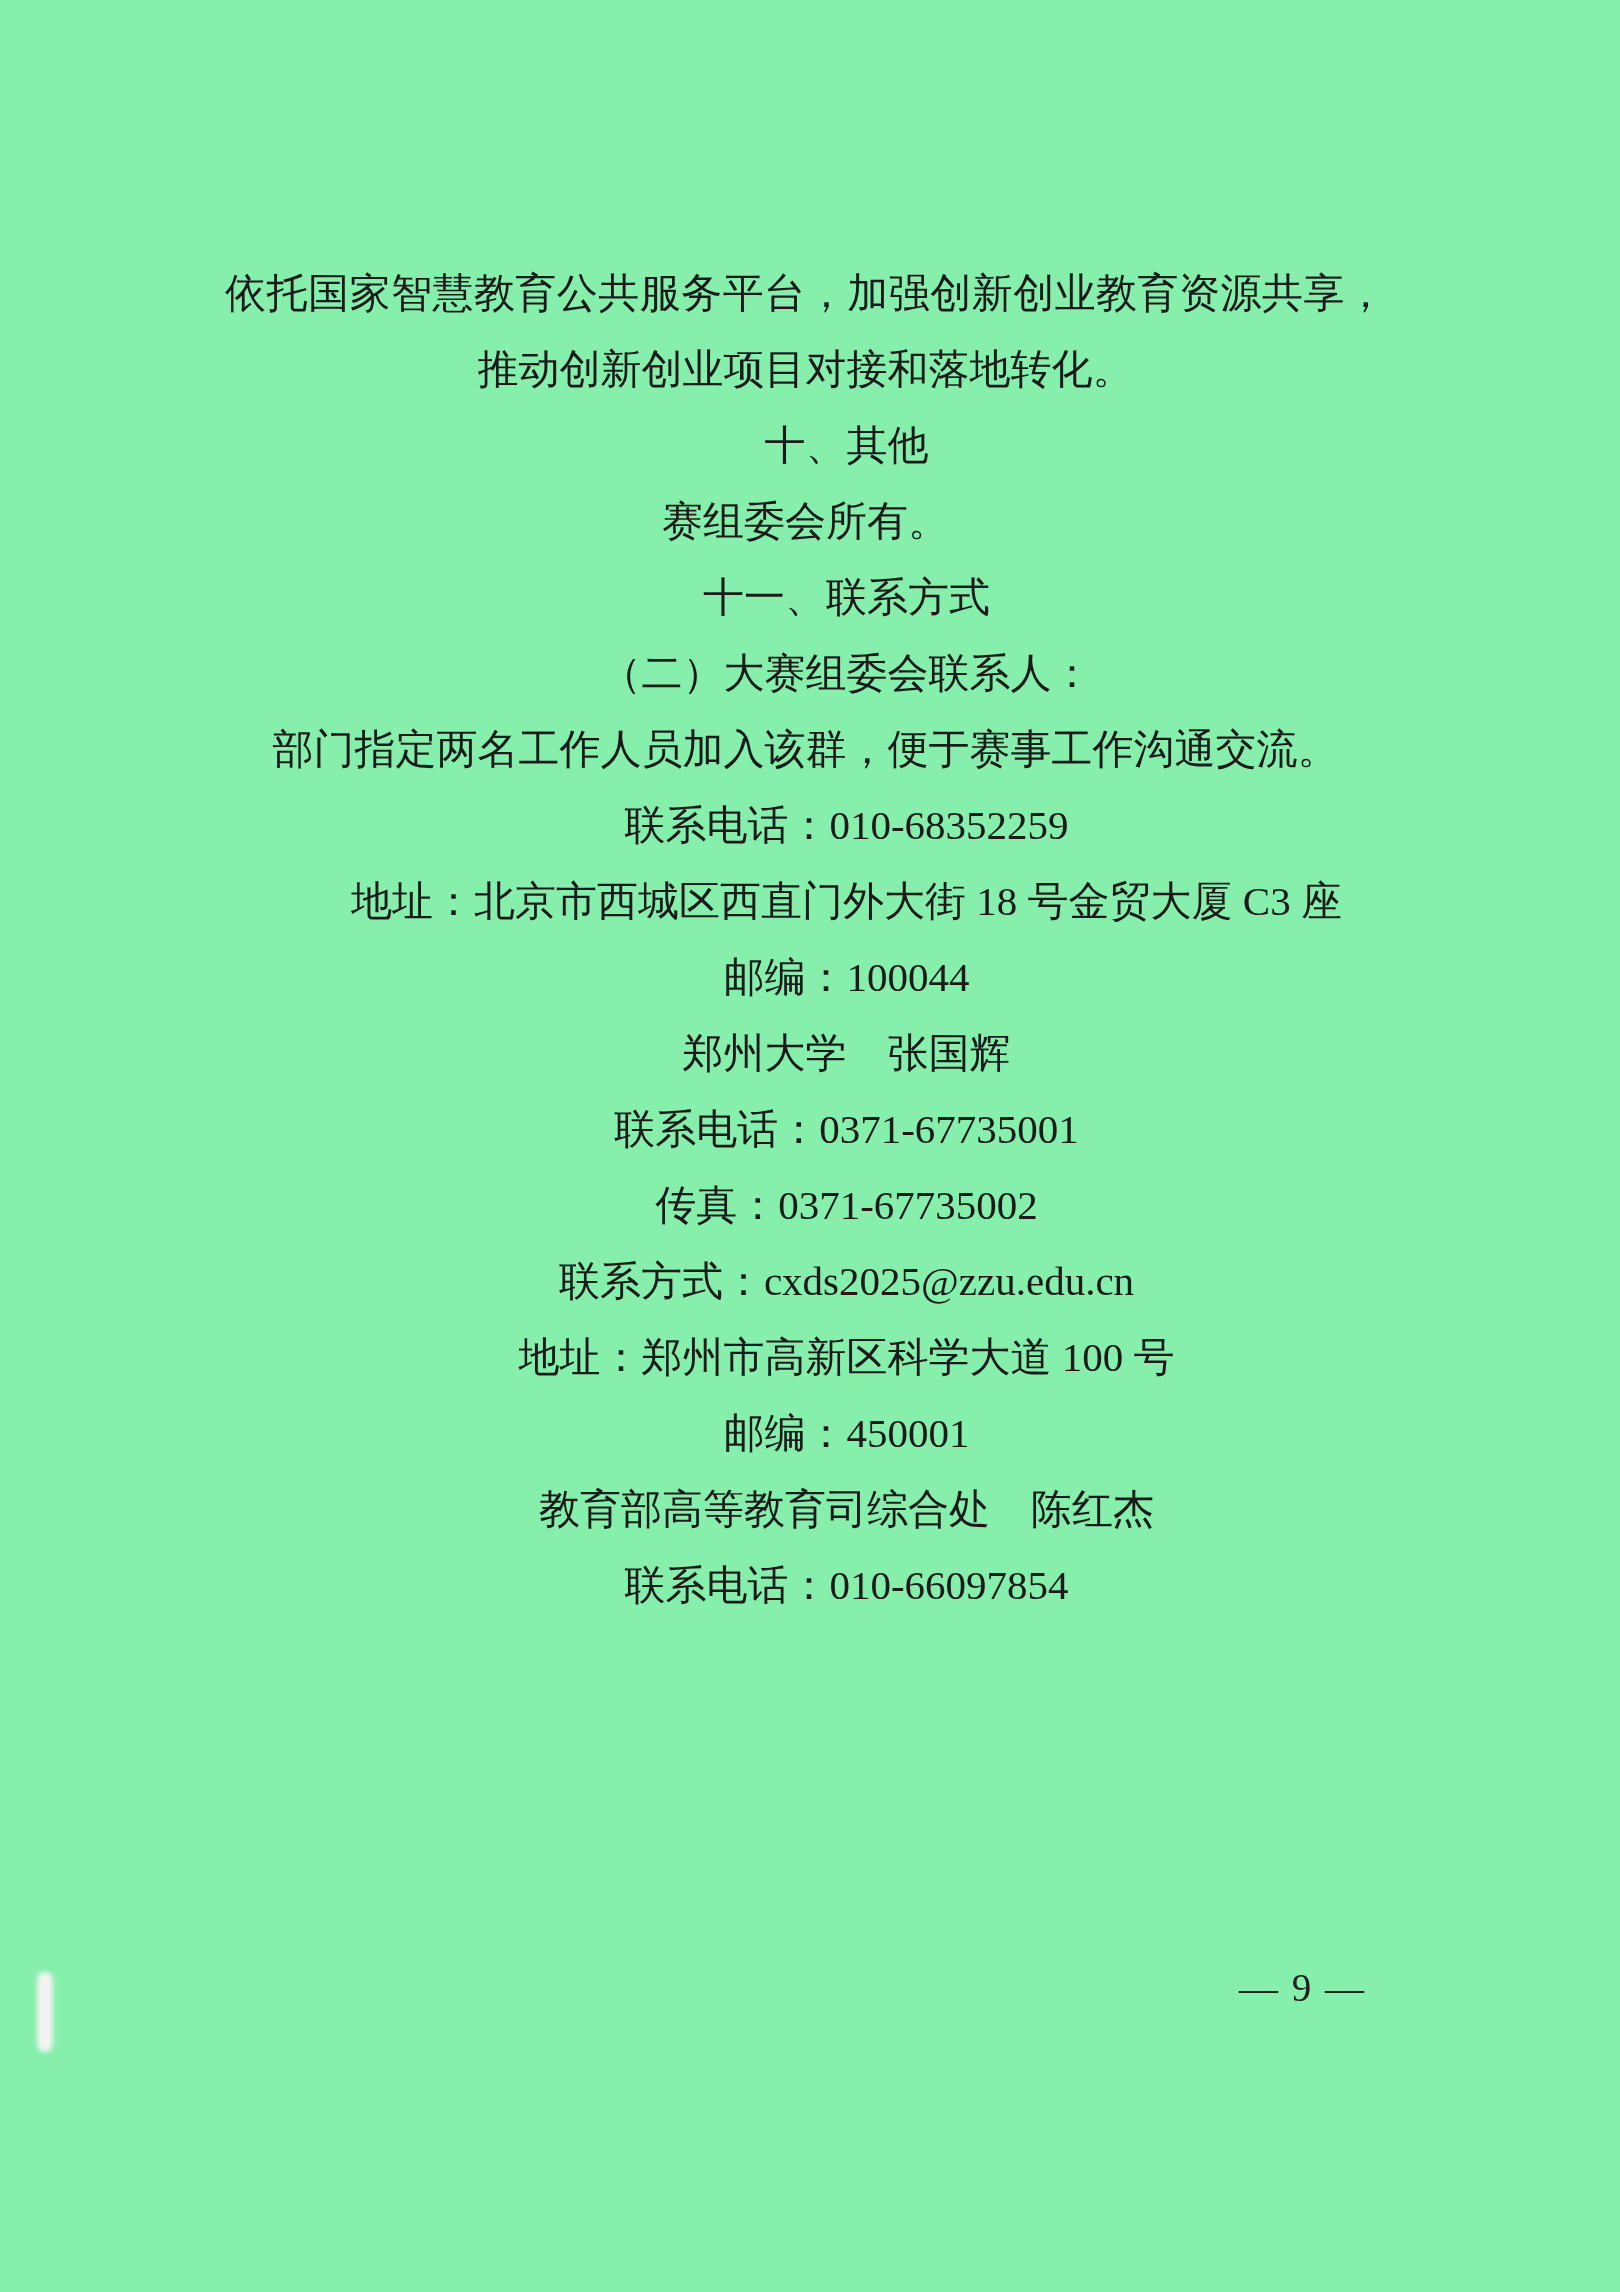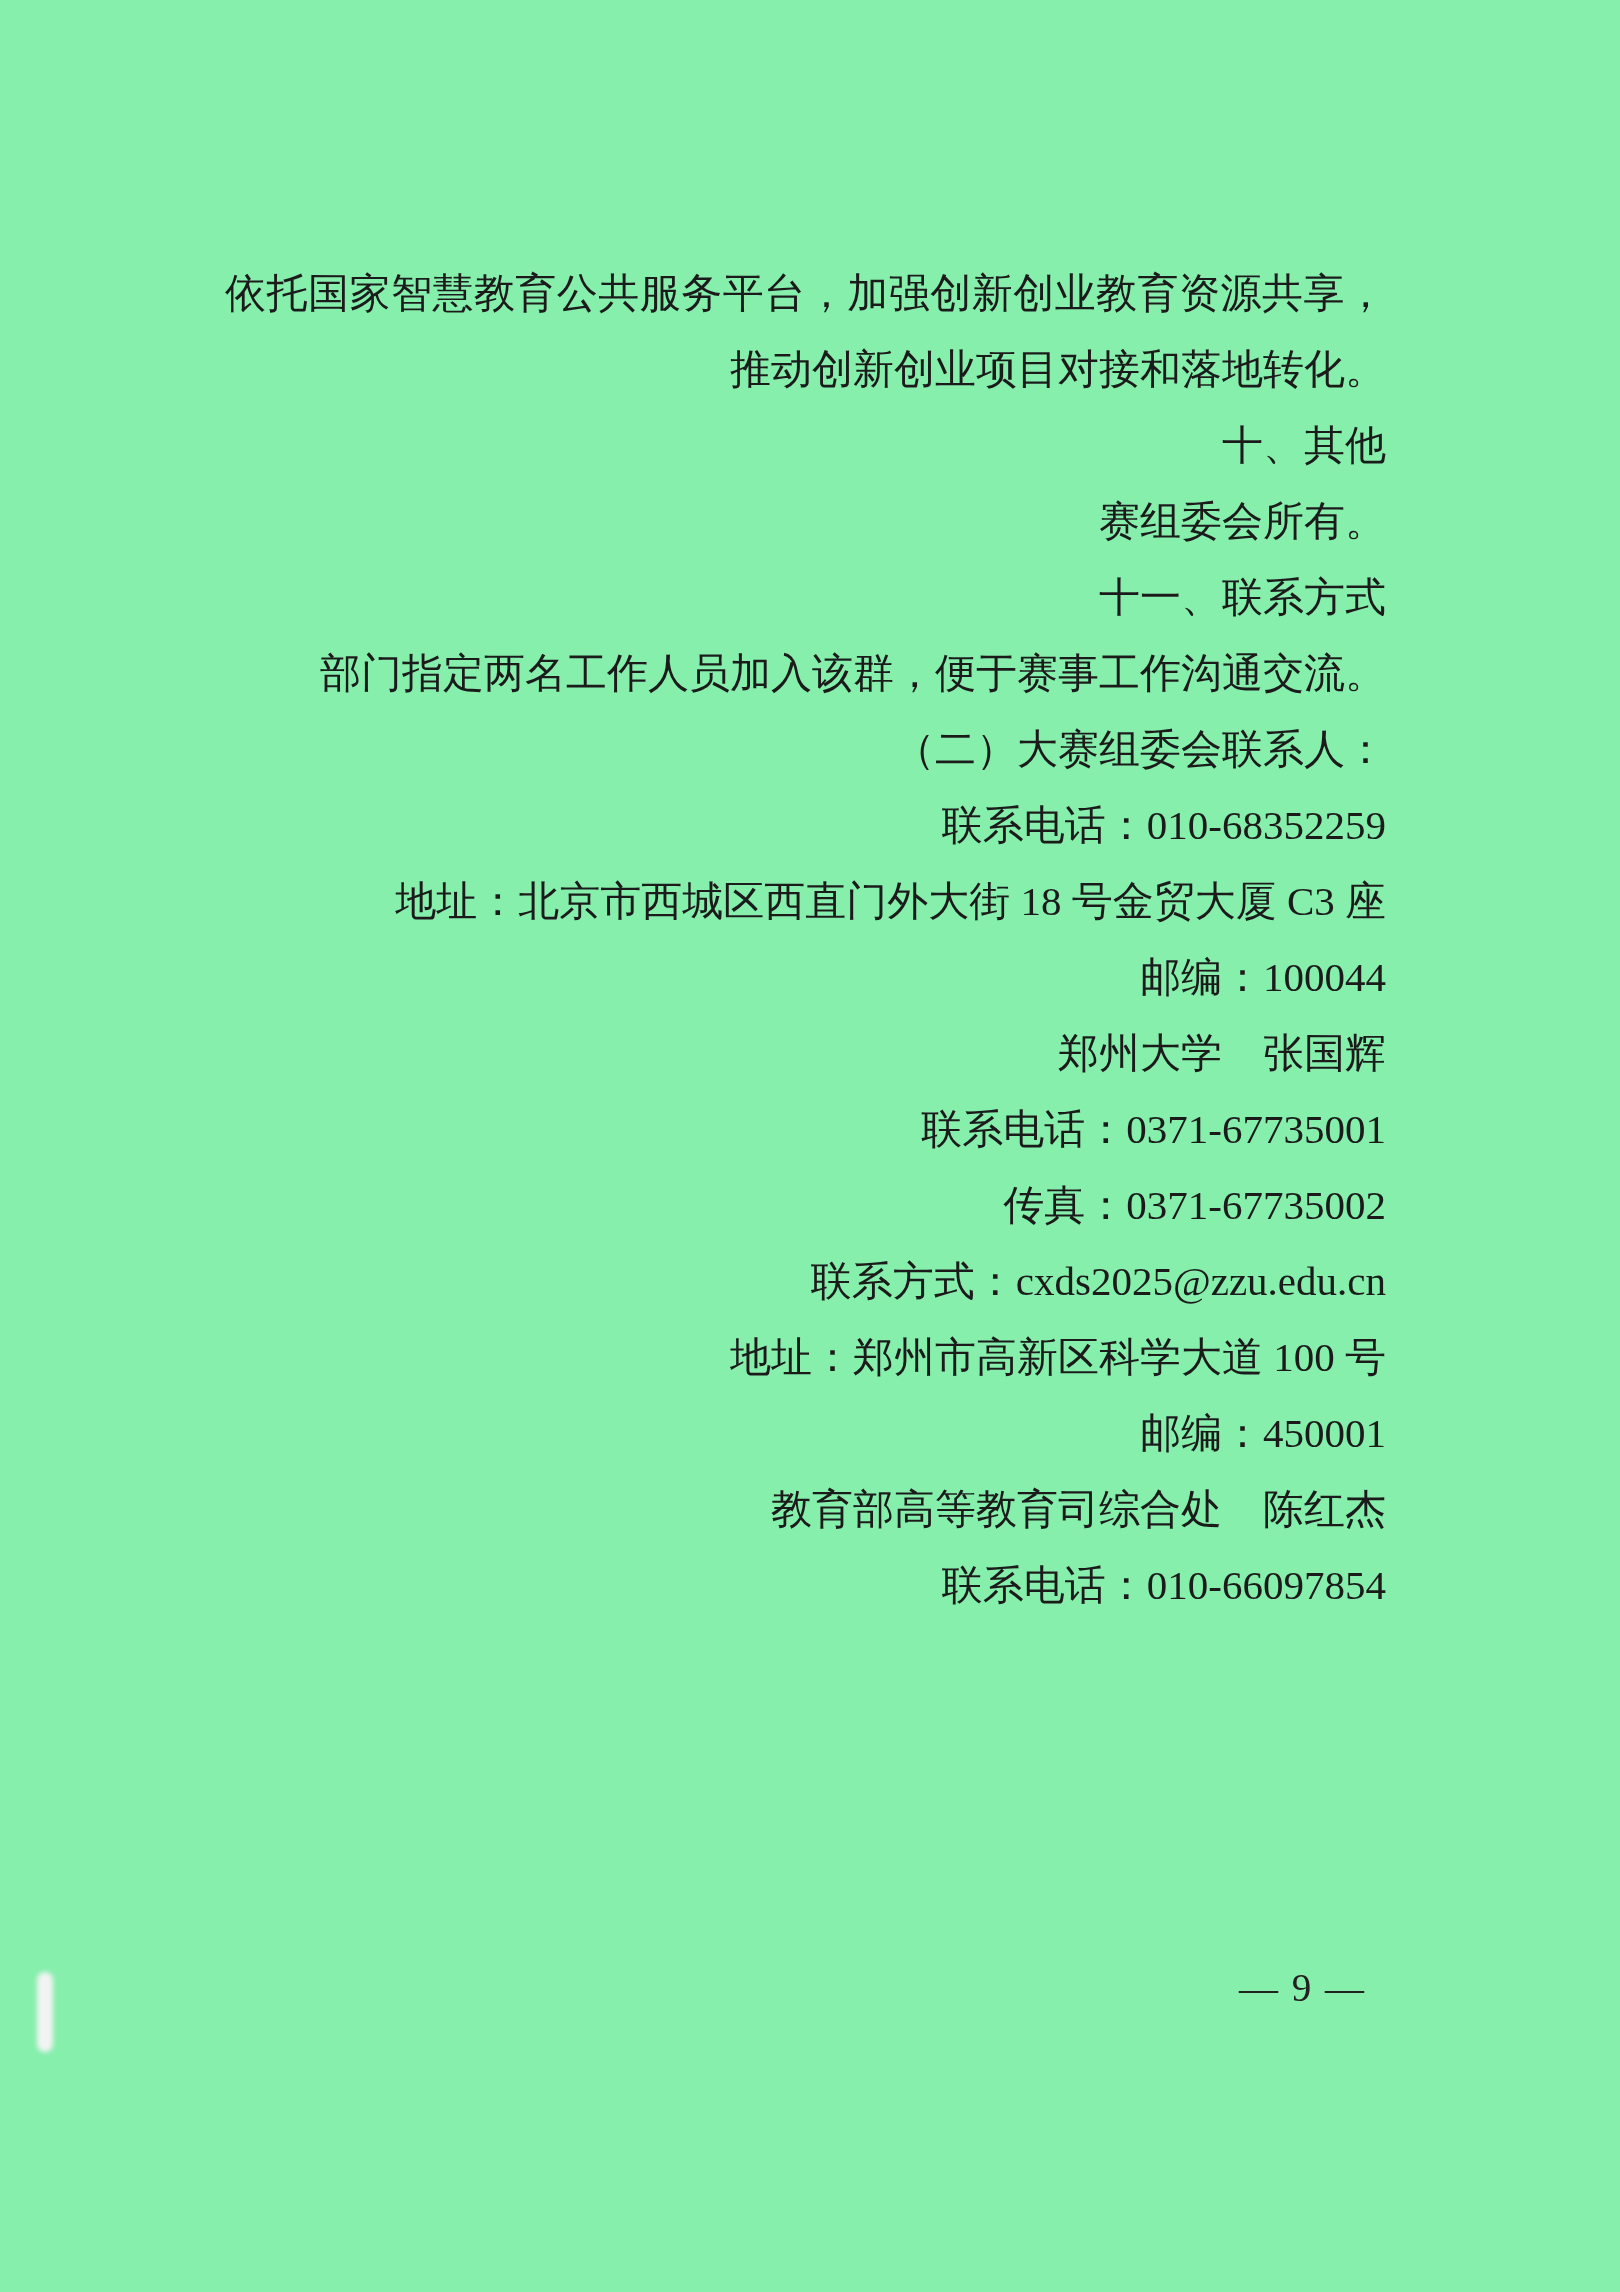--- a/index.html
+++ b/index.html
@@ -20,21 +20,21 @@
   .content {
     position: absolute;
     left: 225px;
     top: 255px;
     width: 1161px;
     font-size: 41px;
     line-height: 76px;
     letter-spacing: 0;
   }
   .line {
-    text-align: right;
+    text-align: center;
     min-height: 76px;
   }
   .line.fill {
     text-align: justify;
     text-align-last: justify;
   }
   .line.indent {
     text-indent: 2em;
   }
   .line.heading {
@@ -64,22 +64,22 @@
 </head>
 <body>
 
 <div class="page">
   <div class="content" id="doc-content">
       <div class="line fill">依托国家智慧教育公共服务平台，加强创新创业教育资源共享，</div>
       <div class="line">推动创新创业项目对接和落地转化。</div>
       <div class="line indent heading">十、其他</div>
       <div class="line">赛组委会所有。</div>
       <div class="line indent heading">十一、联系方式</div>
+      <div class="line indent">（二）大赛组委会联系人：</div>
       <div class="line">部门指定两名工作人员加入该群，便于赛事工作沟通交流。</div>
-      <div class="line indent">（二）大赛组委会联系人：</div>
       <div class="line indent">联系电话：010-68352259</div>
       <div class="line indent">地址：北京市西城区西直门外大街 18 号金贸大厦 C3 座</div>
       <div class="line indent">邮编：100044</div>
       <div class="line indent">郑州大学　张国辉</div>
       <div class="line indent">联系电话：0371-67735001</div>
       <div class="line indent">传真：0371-67735002</div>
       <div class="line indent">联系方式：cxds2025@zzu.edu.cn</div>
       <div class="line indent">地址：郑州市高新区科学大道 100 号</div>
       <div class="line indent">邮编：450001</div>
       <div class="line indent">教育部高等教育司综合处　陈红杰</div>

